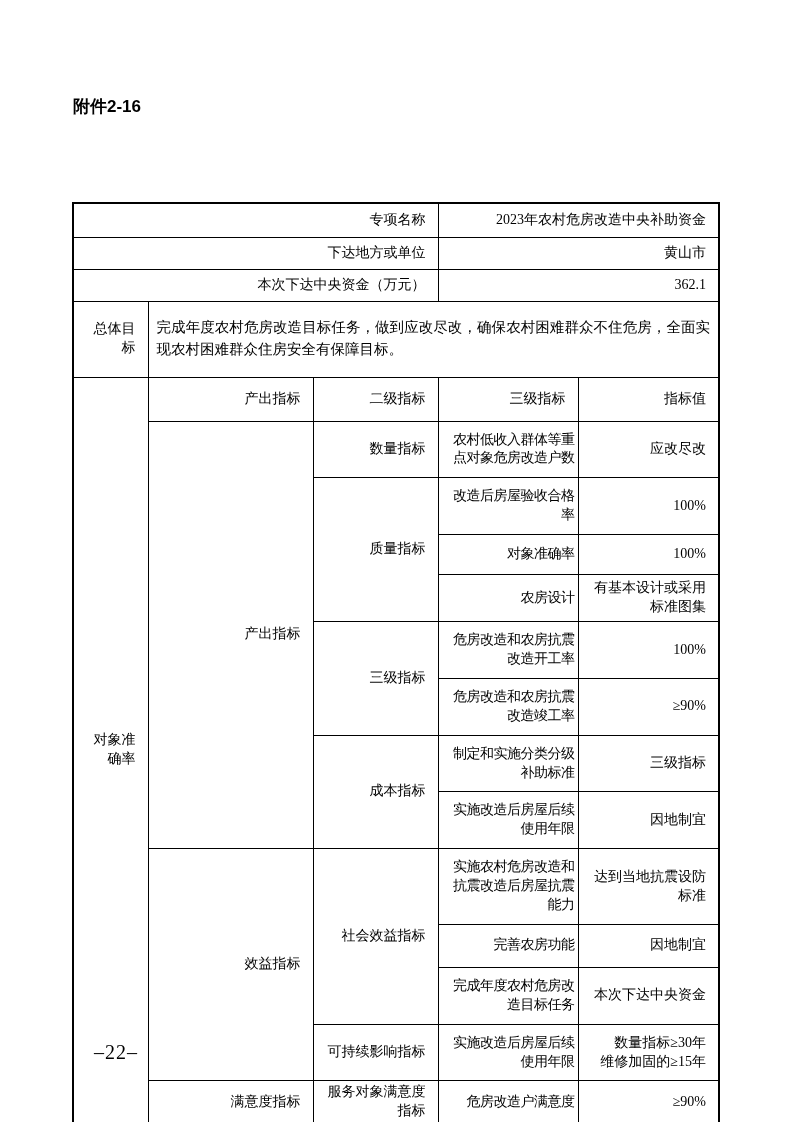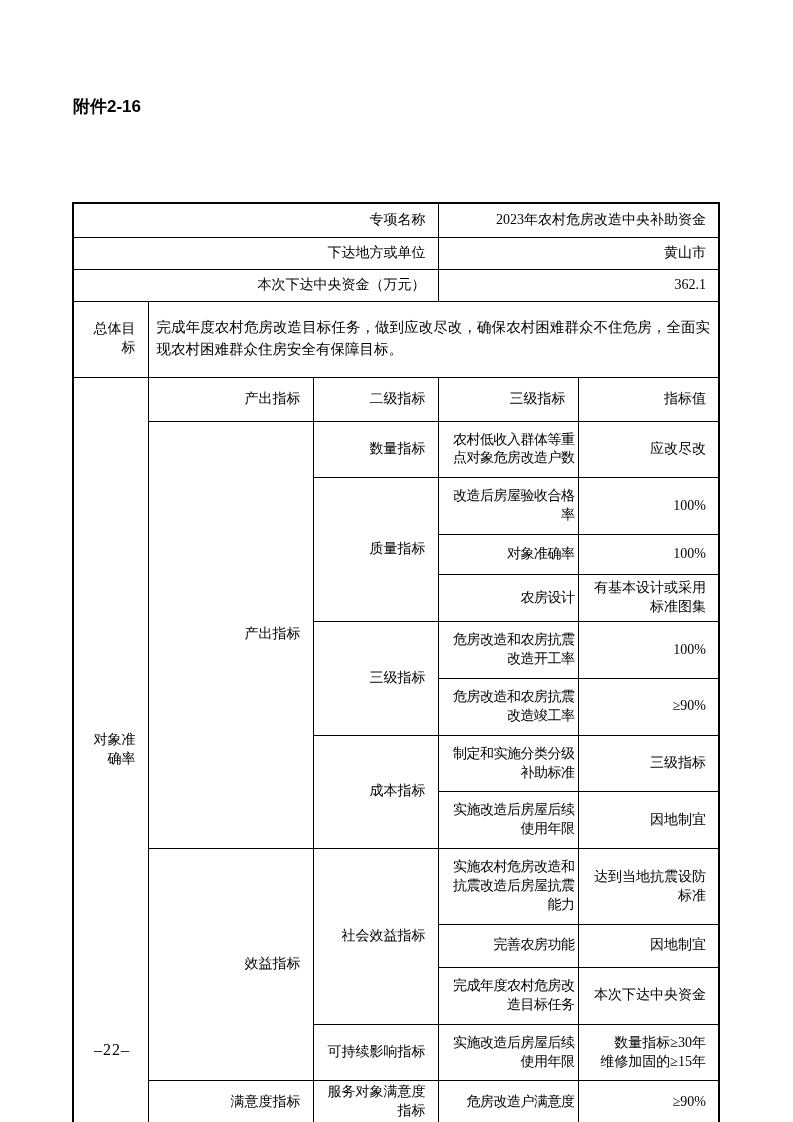--- a/index.html
+++ b/index.html
@@ -35,21 +35,21 @@
     padding:2px 12px;
     word-break:break-all;
     white-space:pre-line;
   }
   td.l3 { text-align:right; letter-spacing:-0.5px; padding:9px 3px; }
   td.goal-text {
     text-align:justify; font-size:14.5px; padding:0 8px; line-height:1.5;
   }
   .page-number {
     position:absolute; left:94px; top:1041px;
-    font-size:16px; letter-spacing:1px;
+    font-size:20px; letter-spacing:1px;
   }
 </style>
 </head>
 <body>
 
 <div class="page">
 
   <div class="attachment">附件2-16</div>
 
 

